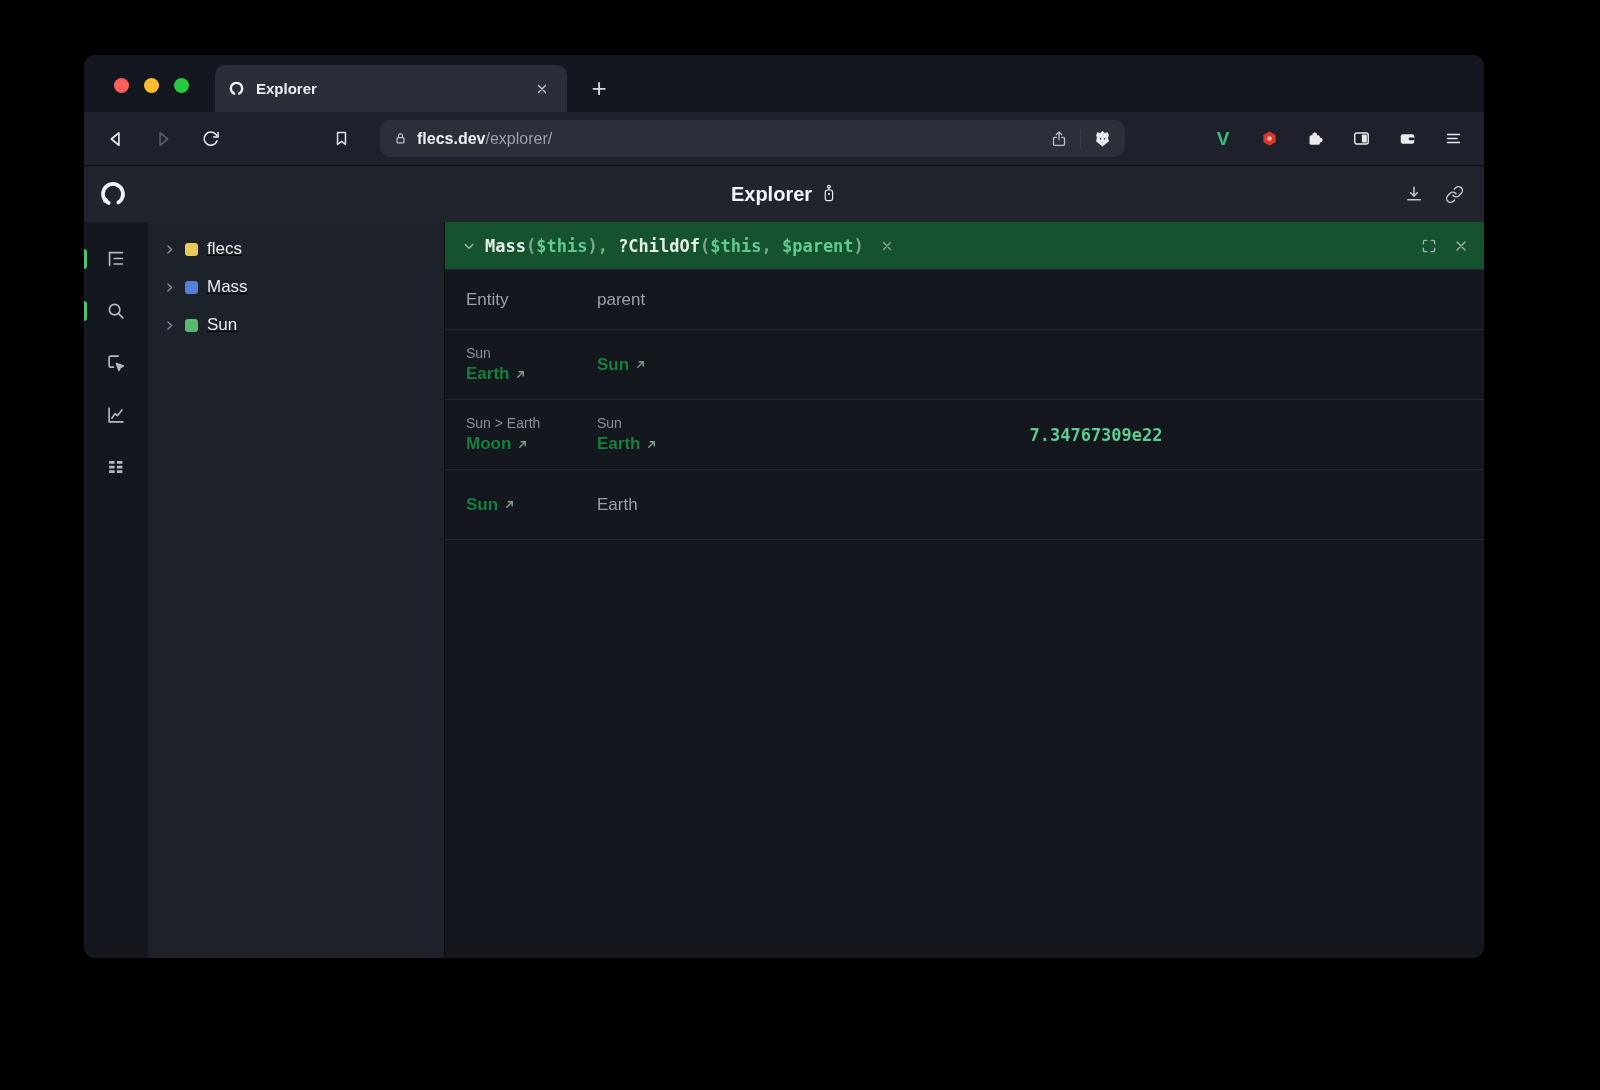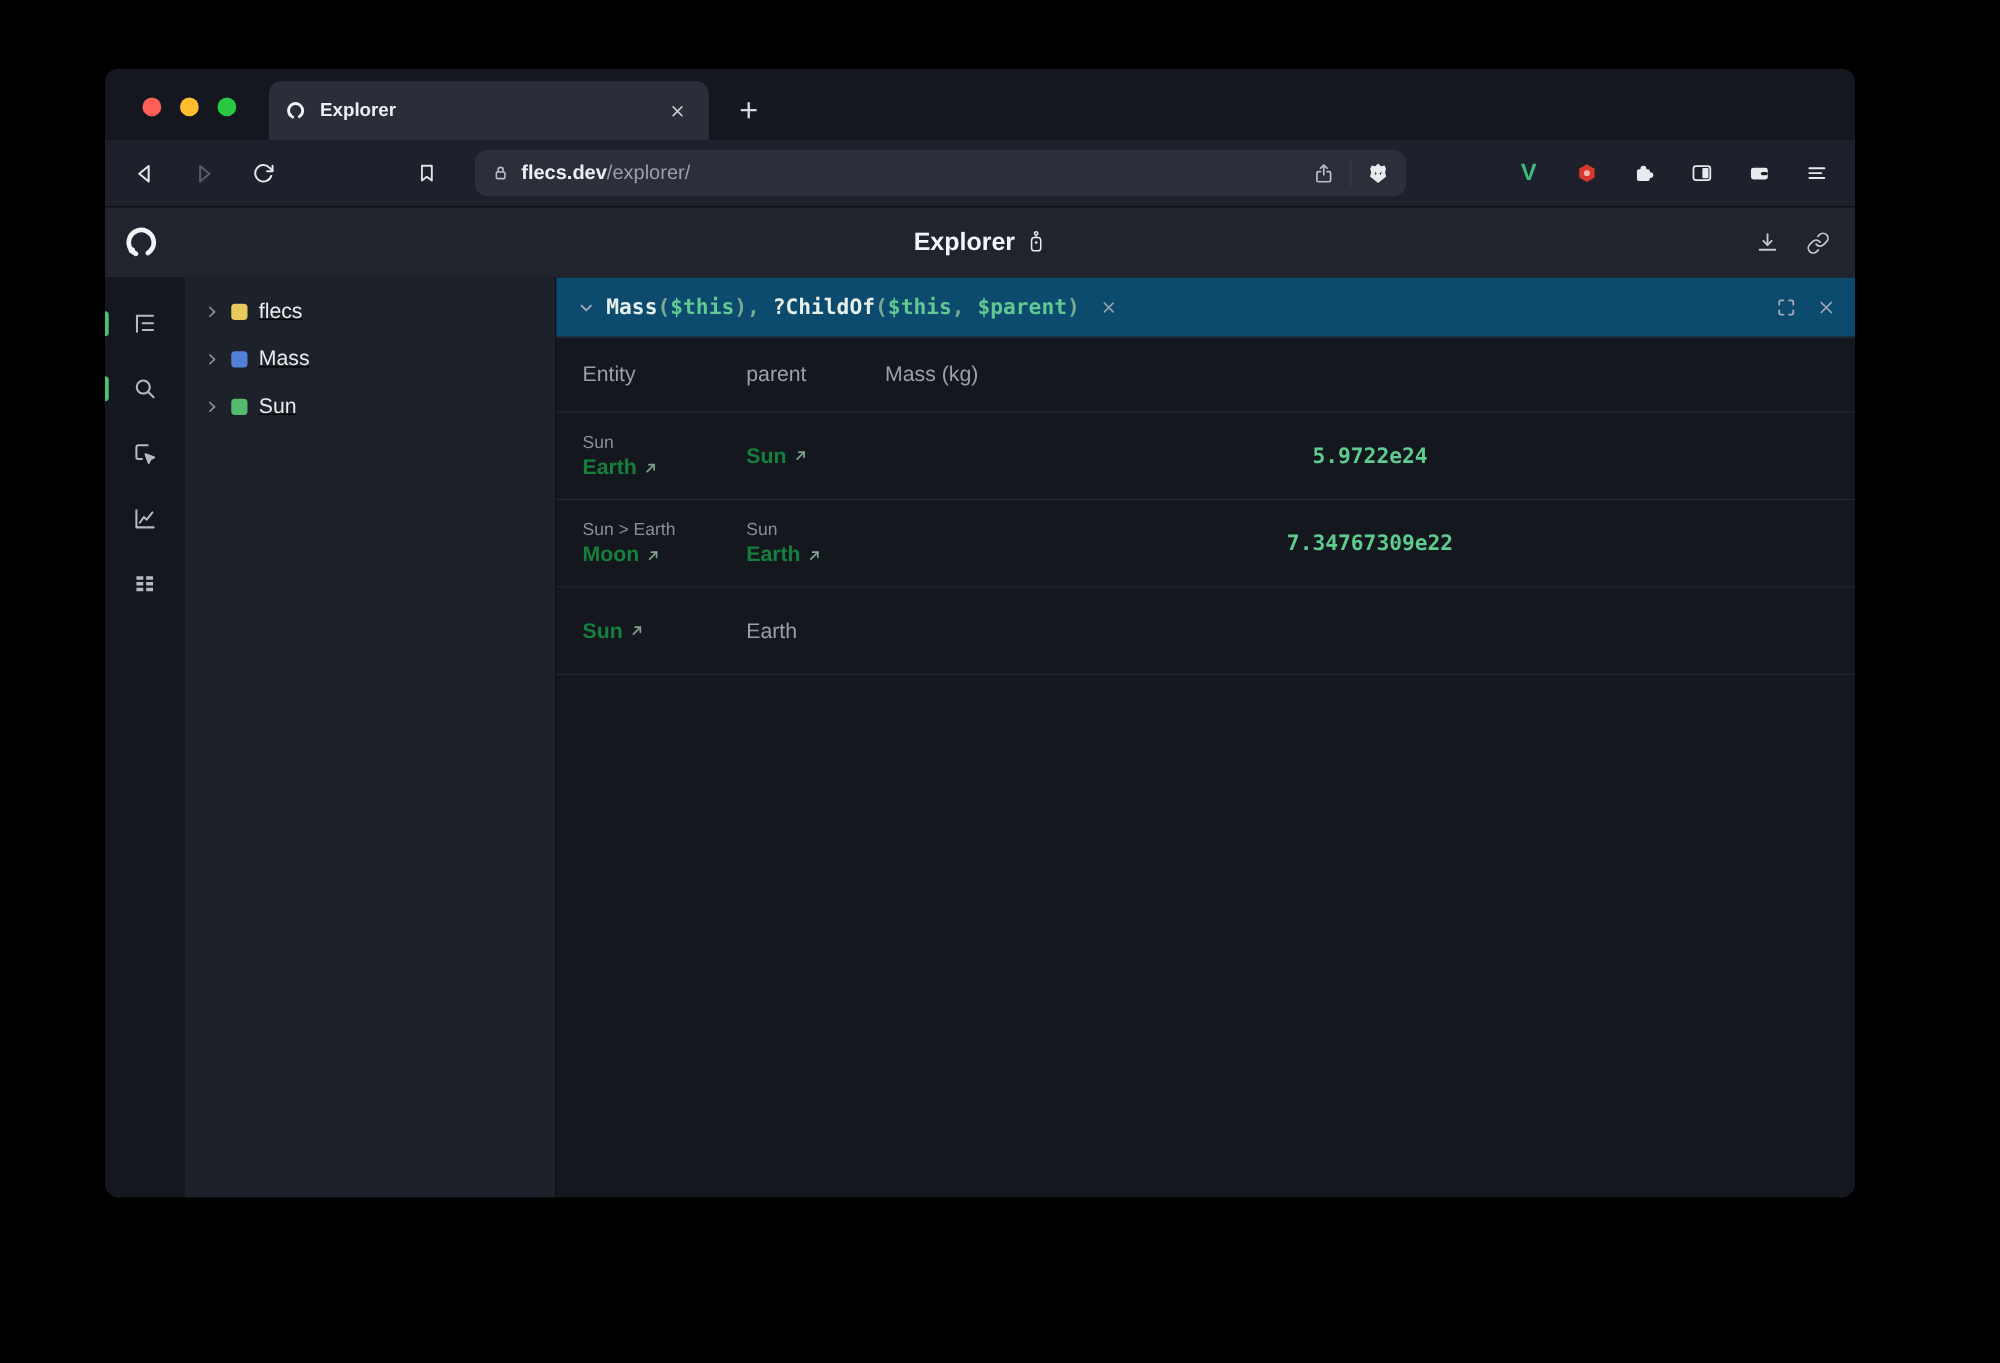--- a/index.html
+++ b/index.html
@@ -49,21 +49,21 @@
   .rail-btn { width:34px; height:34px; border-radius:7px; }
   .rail-pill { position:absolute; left:0; width:3px; height:20px; border-radius:0 3px 3px 0; background:#4cc277; }
   .pill-1 { top:27px; } .pill-2 { top:79px; }
 
   .treepanel { width:297px; background:#1d2129; border-right:1px solid #0c0e12; padding-top:8px; flex-shrink:0;text-decoration:underline; }
   .tree-item { height:38px; display:flex; align-items:center; padding-left:15px; gap:9px; cursor:pointer; }
   .tree-square { width:13px; height:13px; border-radius:3px; flex-shrink:0; }
   .tree-label { font-size:17px; color:#e9ebee; }
 
   .querypanel { flex:1; background:#14171d; display:flex; flex-direction:column; min-width:0; }
-  .queryheader { height:48px; background:#0c4a6e; border-bottom:1px solid #262a33; display:flex; align-items:center; padding:0 15px; }
+  .queryheader { height:48px; background:#14532d; border-bottom:1px solid #262a33; display:flex; align-items:center; padding:0 15px; }
   .query-expr { margin-left:7px; font-family:"DejaVu Sans Mono", monospace; font-size:17px; font-weight:700; white-space:pre; }
   .tok-name  { color:#e7efe9; }
   .tok-var   { color:#62c993; }
   .tok-punct { color:#79a98f; }
   .query-clear { margin-left:12px; width:22px; height:22px; color:#9aa1ab; }
   .qh-spacer { flex:1; }
   .qh-right { display:flex; align-items:center; gap:15px; }
 
   .table-head { height:60px; display:flex; align-items:center; padding-left:21px; color:#99a0aa;
                 font-size:17px; border-bottom:1px solid #23272f; }
@@ -333,21 +333,20 @@
             <svg width="16" height="16" viewBox="0 0 24 24" fill="none" stroke="#a7adb8" stroke-width="2" stroke-linecap="round">
                 <path d="M6 6 L18 18 M18 6 L6 18"></path>
               </svg>
           </span>
         </span>
       </div>
 
       <div class="table-head">
         <span class="th-entity">Entity</span>
         <span class="th-parent">parent</span>
-        <span class="th-mass">Mass (kg)</span>
       </div>
 
       <div id="results-body">
           <div class="trow">
     <div class="cell cell-entity">
       <div class="cell-path">Sun</div>
       <div class="cell-nameline">
         <span class="cell-name">Earth</span>
         <span class="goto">
           <svg width="11" height="11" viewBox="0 0 12 12" fill="none" stroke="#7fa390" stroke-width="1.5" stroke-linecap="round" stroke-linejoin="round">
@@ -362,23 +361,20 @@
       <div class="cell-nameline">
         <span class="cell-name">Sun</span>
         <span class="goto">
           <svg width="11" height="11" viewBox="0 0 12 12" fill="none" stroke="#7fa390" stroke-width="1.5" stroke-linecap="round" stroke-linejoin="round">
                     <path d="M3 9 L9 3"></path>
                     <path d="M4.5 3 H9 V7.5"></path>
                   </svg>
         </span>
       </div>
     </div>
-    <div class="cell cell-mass">
-      <span class="mass">5.9722e24</span>
-    </div>
   </div>
           <div class="trow">
     <div class="cell cell-entity">
       <div class="cell-path">Sun &gt; Earth</div>
       <div class="cell-nameline">
         <span class="cell-name">Moon</span>
         <span class="goto">
           <svg width="11" height="11" viewBox="0 0 12 12" fill="none" stroke="#7fa390" stroke-width="1.5" stroke-linecap="round" stroke-linejoin="round">
                     <path d="M3 9 L9 3"></path>
                     <path d="M4.5 3 H9 V7.5"></path>

